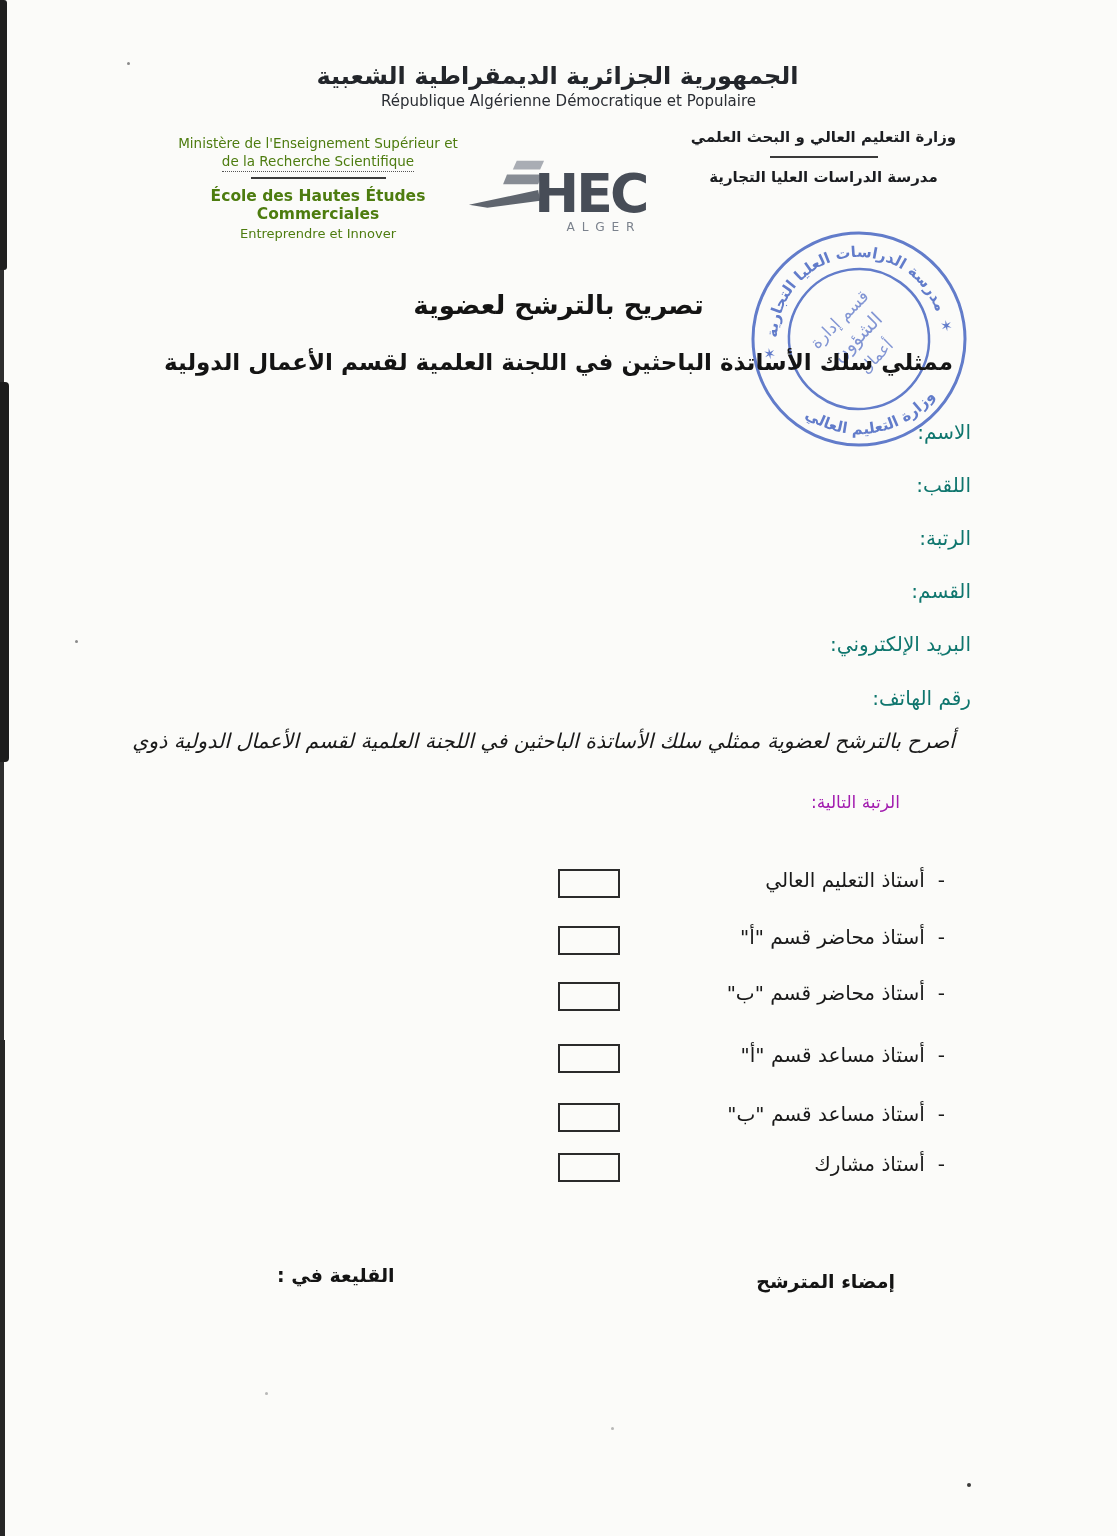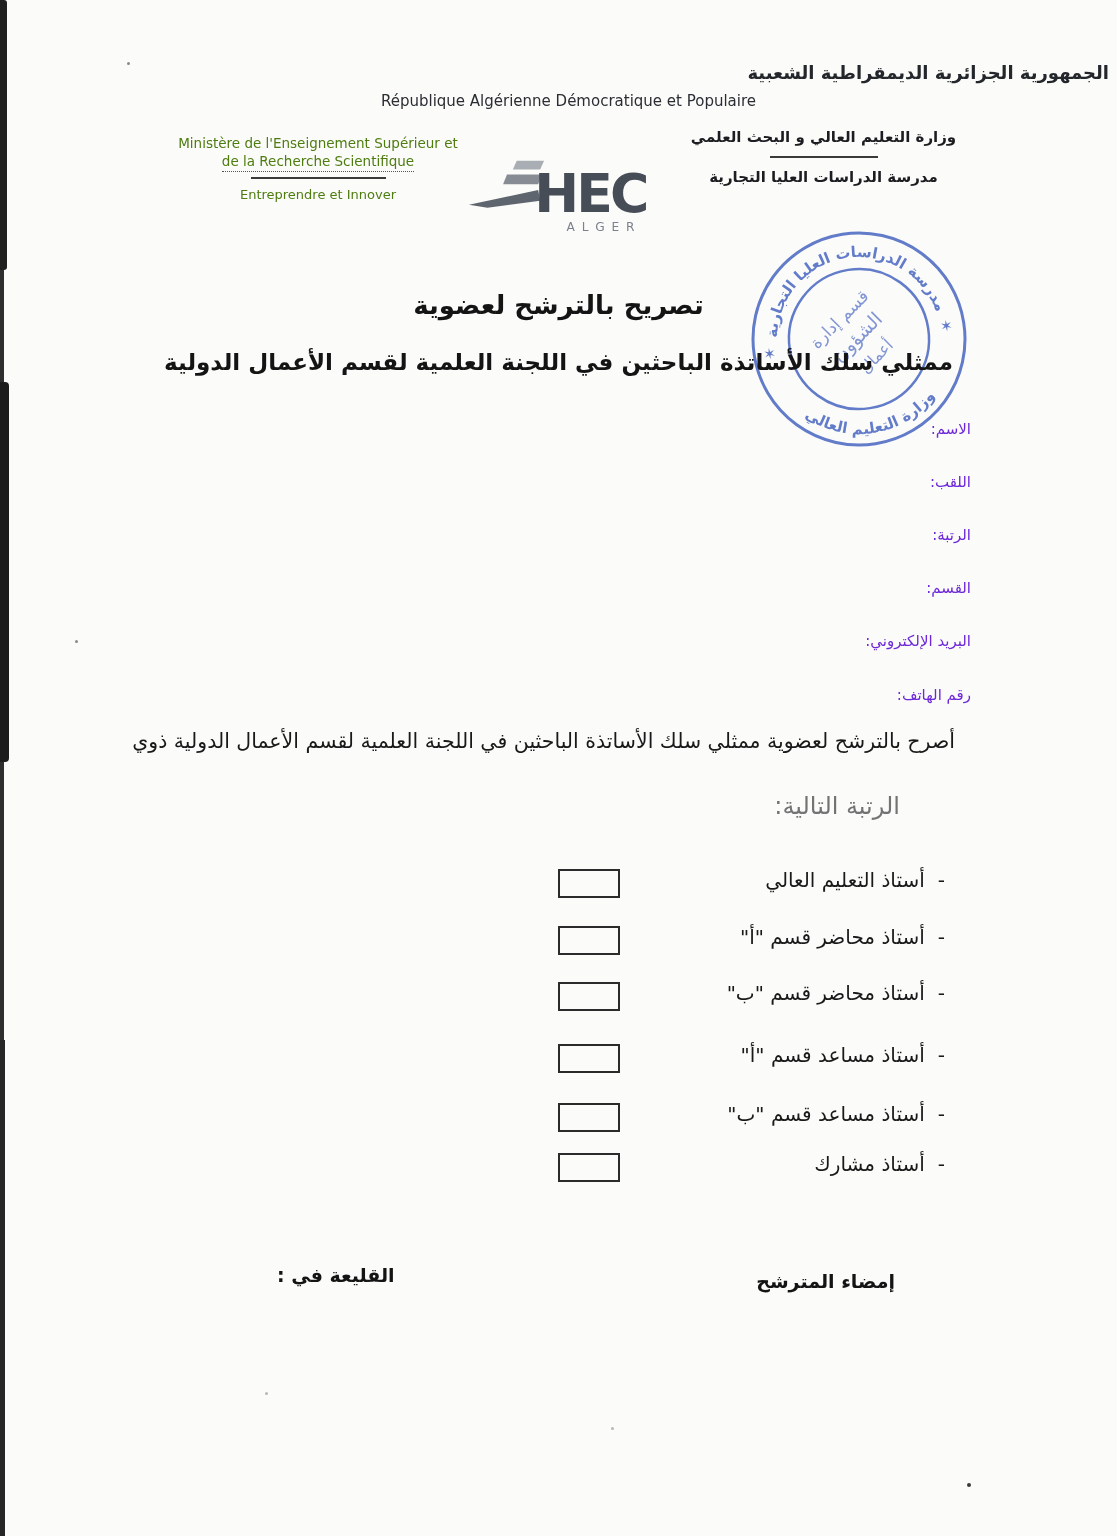--- a/index.html
+++ b/index.html
@@ -9,22 +9,22 @@
     font-family:"DejaVu Sans",sans-serif;
   }
   .abs{position:absolute;}
   
   .edge-strip{left:0;top:0;width:4px;height:1536px;background:#2e2e2e;}
   .edge-blob1{left:0;top:0;width:7px;height:270px;background:#1f1f1f;border-radius:0 3px 3px 0;}
   .edge-blob2{left:0;top:382px;width:9px;height:380px;background:#1c1c1c;border-radius:0 4px 4px 0;}
   .edge-blob3{left:0;top:1040px;width:5px;height:496px;background:#262626;}
   .speck{position:absolute;background:#8a8a8a;border-radius:50%;}
   
-  .rep-ar{top:62px;left:0;right:8px;text-align:right;direction:rtl;
-          font-size:18px;font-weight:bold;color:#23262b;}
+  .rep-ar{top:62px;left:0;right:2px;text-align:center;direction:rtl;
+          font-size:24px;font-weight:bold;color:#23262b;}
   .rep-fr{top:92px;left:0;right:0;text-align:center;font-size:15px;color:#2a2d33;margin-left:20px;}
   .hdr-left{top:134px;left:168px;width:300px;text-align:center;color:#4d7c0f;}
   .hdr-left .min-line{font-size:13.5px;line-height:1.35;}
   .hdr-left .min-line2{border-bottom:1px dotted #555;display:inline-block;padding-bottom:1px;text-align:center;}
   .sep-left{width:135px;height:2px;background:#3a3a3a;margin:5px auto 8px auto;}
   .school-fr{font-size:15.5px;font-weight:bold;}
   .motto-fr{font-size:13px;margin-top:3px;}
   .hdr-right{top:128px;right:146px;width:295px;text-align:center;direction:rtl;color:#1b1d21;}
   .min-ar{font-size:15px;font-weight:bold;}
   .sep-right{width:108px;height:1.5px;background:#3a3a3a;margin:10px auto;}
@@ -32,24 +32,24 @@
   .logo{top:148px;left:466px;width:200px;height:92px;}
   
   .stamp{top:220px;left:740px;width:238px;height:238px;transform:rotate(-9deg);
          opacity:.88;z-index:2;}
   
   .title1{top:290px;left:0;right:0;text-align:center;direction:rtl;
           font-size:26px;font-weight:bold;z-index:3;color:#141414;}
   .title2{top:349px;left:0;right:0;text-align:center;direction:rtl;
           font-size:23px;font-weight:bold;z-index:3;color:#141414;}
   
-  .field{right:146px;direction:rtl;font-size:15px;color:#6d28d9;z-index:3;}
+  .field{right:146px;direction:rtl;font-size:20px;color:#0f766e;z-index:3;}
   
-  .para1{top:729px;right:162px;direction:rtl;font-size:20.5px;color:#191919;}
-  .para2{top:792px;right:217px;direction:rtl;font-size:24px;color:#737373;}
+  .para1{top:729px;right:162px;direction:rtl;font-size:20.5px;color:#191919;font-style:italic;}
+  .para2{top:792px;right:217px;direction:rtl;font-size:17px;color:#a21caf;}
   
   .rank-row{left:0;right:0;height:30px;}
   .rank-text{position:absolute;right:172px;top:0;direction:rtl;font-size:20px;
              display:flex;gap:13px;align-items:baseline;color:#191919;}
   .rank-dash{font-size:20px;}
   .chk{position:absolute;left:558px;top:1px;width:58px;height:25px;
        border:2px solid #2b2b2b;background:transparent;}
   
   .sig{top:1270px;right:222px;direction:rtl;font-size:19px;font-weight:bold;color:#141414;}
   .place{top:1264px;left:277px;direction:rtl;font-size:19px;font-weight:bold;color:#141414;}
@@ -67,20 +67,21 @@
 <div class="speck" style="left:967px;top:1483px;width:4px;height:4px;background:#3a3a3a;"></div>
 <div class="speck" style="left:611px;top:1427px;width:3px;height:3px;opacity:.6;"></div>
 
 <div class="abs rep-ar">الجمهورية الجزائرية الديمقراطية الشعبية</div>
 <div class="abs rep-fr">République Algérienne Démocratique et Populaire</div>
 
 <div class="abs hdr-left">
   <div class="min-line">Ministère de l'Enseignement Supérieur et</div>
   <div class="min-line"><span class="min-line2">de la Recherche Scientifique</span></div>
   <div class="sep-left"></div>
+  <div class="school-fr">École des Hautes Études Commerciales</div>
   <div class="motto-fr">Entreprendre et Innover</div>
 </div>
 
 <div class="abs logo">
   <svg viewBox="0 0 205 92" width="200" height="92">
     <polygon points="52,12 80,12 76,21 48,21" fill="#a9adb4"></polygon>
     <polygon points="42,26 78,26 74,36 38,36" fill="#878c94"></polygon>
     <polygon points="3,57 74,42 76,53 22,60" fill="#5f656e"></polygon>
     <text x="70" y="64" font-size="55" font-weight="bold" fill="#474d57" letter-spacing="-3" font-family="&quot;DejaVu Sans&quot;,sans-serif">HEC</text>
     <text x="103" y="84" font-size="12.5" fill="#7b828d" letter-spacing="7" font-family="&quot;DejaVu Sans&quot;,sans-serif">ALGER</text>

